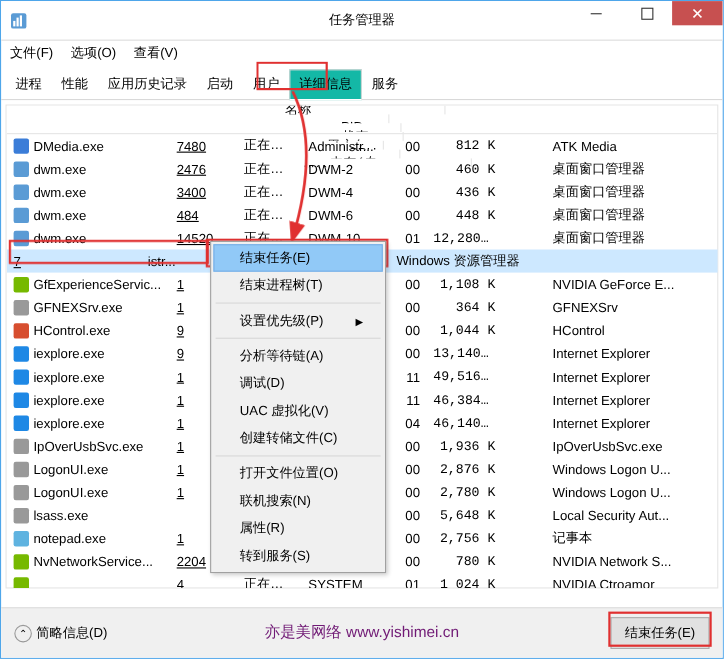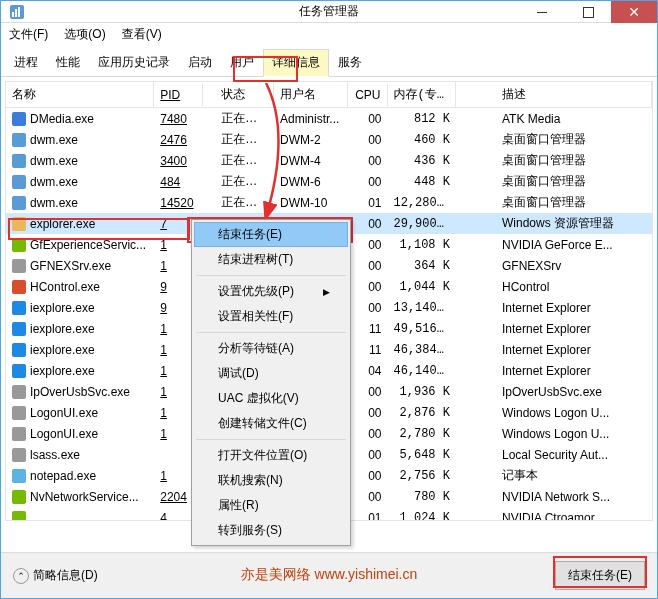--- a/index.html
+++ b/index.html
@@ -1,35 +1,35 @@
 <!DOCTYPE html>
 <html><head>
 <meta charset="utf-8">
 <style>
 * { margin: 0; padding: 0; box-sizing: border-box; font-family: "Microsoft YaHei", "Segoe UI", sans-serif; font-size: 12px; }
 body { background: #fff; width: 658px; height: 599px; position: relative; border: 1px solid #4ea6ea; overflow: hidden; }
 
-.titlebar { height: 22px; background: #fff; display: flex; align-items: center; position: relative; border-bottom: 1px solid #dcdcdc; }
+.titlebar { height: 36px; background: #fff; display: flex; align-items: center; position: relative; border-bottom: 1px solid #dcdcdc; }
 .titlebar-icon { width: 16px; height: 16px; margin-left: 8px; }
 .titlebar-title { position: absolute; left: 50%; transform: translateX(-50%); }
 .titlebar-controls { position: absolute; right: 0; top: 0; display: flex; }
 .tbc { width: 46px; height: 22px; display: flex; align-items: center; justify-content: center; }
 .tbc.min::before { content: ""; width: 10px; height: 1px; background: #333; }
 .tbc.max::before { content: ""; width: 9px; height: 9px; border: 1px solid #333; }
 .tbc.close { background: #c75050; color: #fff; font-size: 14px; line-height: 1; }
 
 .menubar { height: 22px; display: flex; align-items: center; padding: 0 4px; gap: 8px; }
 .menubar span { padding: 2px 4px; }
 
 .tabs { display: flex; border-bottom: 1px solid #d9d9d9; padding: 4px 4px 0; gap: 0; }
 .tab { padding: 4px 8px; border: 1px solid transparent; cursor: default; }
-.tab.active { border: 1px solid #d9d9d9; border-bottom: 1px solid #fff; background: #fef9c3; margin-bottom: -1px; }
+.tab.active { border: 1px solid #d9d9d9; border-bottom: 1px solid #fff; background: #14b8a6; margin-bottom: -1px; }
 
 .table-wrap { height: 440px; overflow: hidden; position: relative; margin: 4px; border: 1px solid #e5e5e5; }
-.thead { display: flex; background: #fff; border-bottom: 1px solid #e5e5e5; height: 26px; align-items: center; }
+.thead { display: flex; background: #fff; border-bottom: 1px solid #e5e5e5; height: 26px; align-items: center; flex-direction: column; }
 .th { padding: 4px 6px; border-right: 1px solid #e5e5e5; white-space: nowrap; overflow: hidden; text-overflow: ellipsis; }
 .tbody { height: 412px; overflow-y: scroll; }
 .tr { display: flex; height: 21px; align-items: center; }
 .tr.sel { background: #cde8ff; }
 .td { padding: 2px 6px; white-space: nowrap; overflow: hidden; text-overflow: ellipsis; }
 .c-name { width: 152px; display: flex; align-items: center; gap: 4px; }
 .c-pid { width: 50px; text-align: left; text-decoration: underline; }
 .c-status { width: 60px; margin-left: 12px; }
 .c-user { width: 76px; }
 .c-cpu { width: 40px; text-align: right; }
@@ -42,21 +42,21 @@
 .cm-item { padding: 4px 18px 4px 24px; display: flex; justify-content: space-between; align-items: center; }
 .cm-item.hover { background: #91c9f7; border: 1px solid #78aee5; padding: 3px 17px 3px 23px; }
 .cm-sep { height: 1px; background: #d7d7d7; margin: 3px 2px; }
 .cm-arrow { font-size: 9px; }
 
 .footer { position: absolute; bottom: 0; left: 0; right: 0; height: 46px; border-top: 1px solid #dcdcdc; display: flex; align-items: center; justify-content: space-between; padding: 0 12px; background: #f0f0f0; }
 .footer-left { display: flex; align-items: center; gap: 4px; }
 .chevron { width: 16px; height: 16px; border: 1px solid #999; border-radius: 50%; display: flex; align-items: center; justify-content: center; font-size: 9px; }
 .end-btn { padding: 5px 12px; border: 1px solid #acacac; background: #e1e1e1; }
 
-.watermark { position: absolute; bottom: 14px; left: 50%; transform: translateX(-50%); color: #c2410c; font-size: 14px; z-index: 50; }
+.watermark { position: absolute; bottom: 14px; left: 50%; transform: translateX(-50%); color: #701a75; font-size: 14px; z-index: 50; }
 
 .redbox { position: absolute; border: 2px solid #e03030; z-index: 60; pointer-events: none; }
 .red-arrow { position: absolute; z-index: 61; color: #e03030; }
 
 ::-webkit-scrollbar { width: 16px; }
 ::-webkit-scrollbar-track { background: #f0f0f0; }
 ::-webkit-scrollbar-thumb { background: #cdcdcd; border: 1px solid #a6a6a6; }
 </style>
 </head>
 <body>
@@ -157,24 +157,20 @@
           <span>dwm.exe</span>
         </div>
         <div class="td c-pid">14520</div>
         <div class="td c-status">正在运行</div>
         <div class="td c-user">DWM-10</div>
         <div class="td c-cpu">01</div>
         <div class="td c-mem">12,280 K</div>
         <div class="td c-desc">桌面窗口管理器</div>
       </div>
       <div class="tr sel">
-        <div class="td c-name">
-          <span class="proc-icon" style="background:#e8b85a;border-radius:2px"></span>
-          <span>explorer.exe</span>
-        </div>
         <div class="td c-pid">7</div>
         <div class="td c-status"></div>
         <div class="td c-user">istr...</div>
         <div class="td c-cpu">00</div>
         <div class="td c-mem">29,900 K</div>
         <div class="td c-desc">Windows 资源管理器</div>
       </div>
       <div class="tr">
         <div class="td c-name">
           <span class="proc-icon" style="background:#76b900;border-radius:2px"></span>
@@ -350,23 +346,20 @@
     <div class="cm-item hover">
       <span>结束任务(E)</span>
     </div>
     <div class="cm-item">
       <span>结束进程树(T)</span>
     </div>
     <div class="cm-sep"></div>
     <div class="cm-item">
       <span>设置优先级(P)</span>
       <span class="cm-arrow">▶</span>
-    </div>
-    <div class="cm-item">
-      <span>设置相关性(F)</span>
     </div>
     <div class="cm-sep"></div>
     <div class="cm-item">
       <span>分析等待链(A)</span>
     </div>
     <div class="cm-item">
       <span>调试(D)</span>
     </div>
     <div class="cm-item">
       <span>UAC 虚拟化(V)</span>

